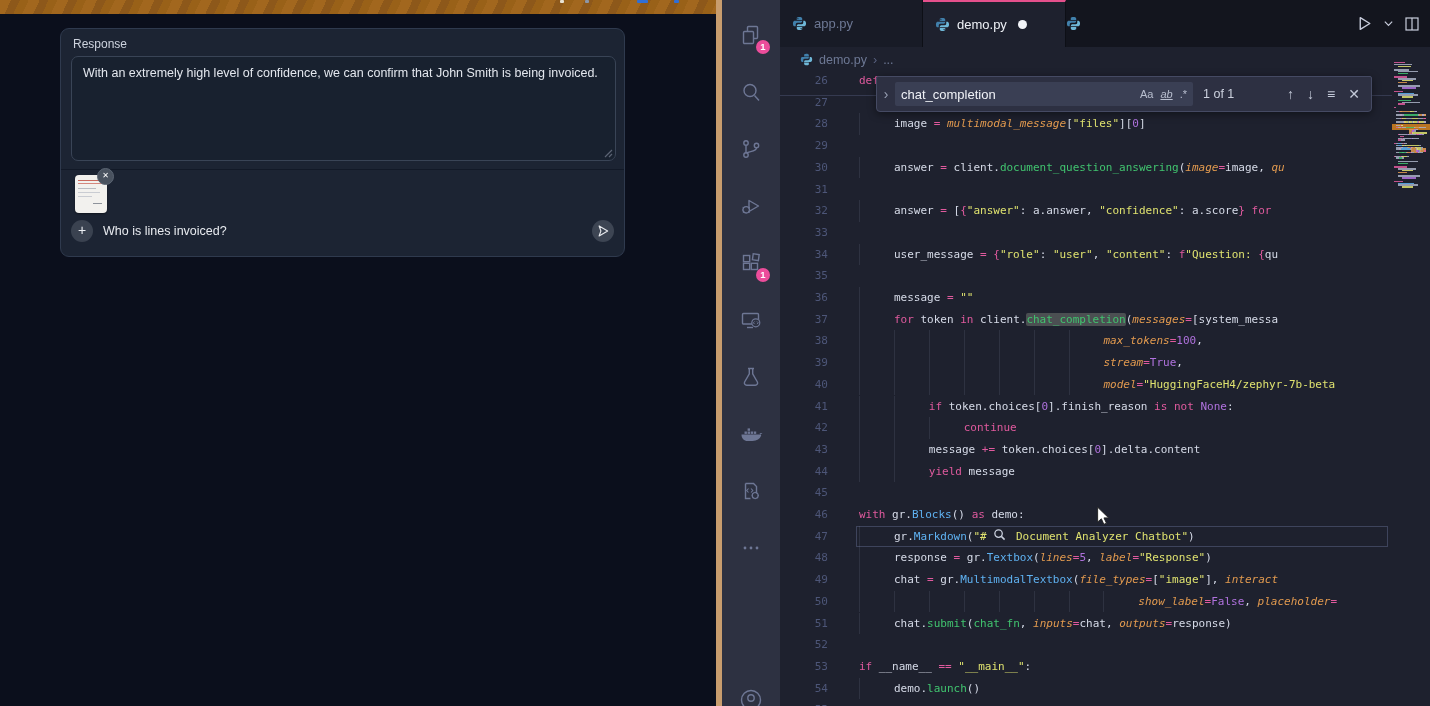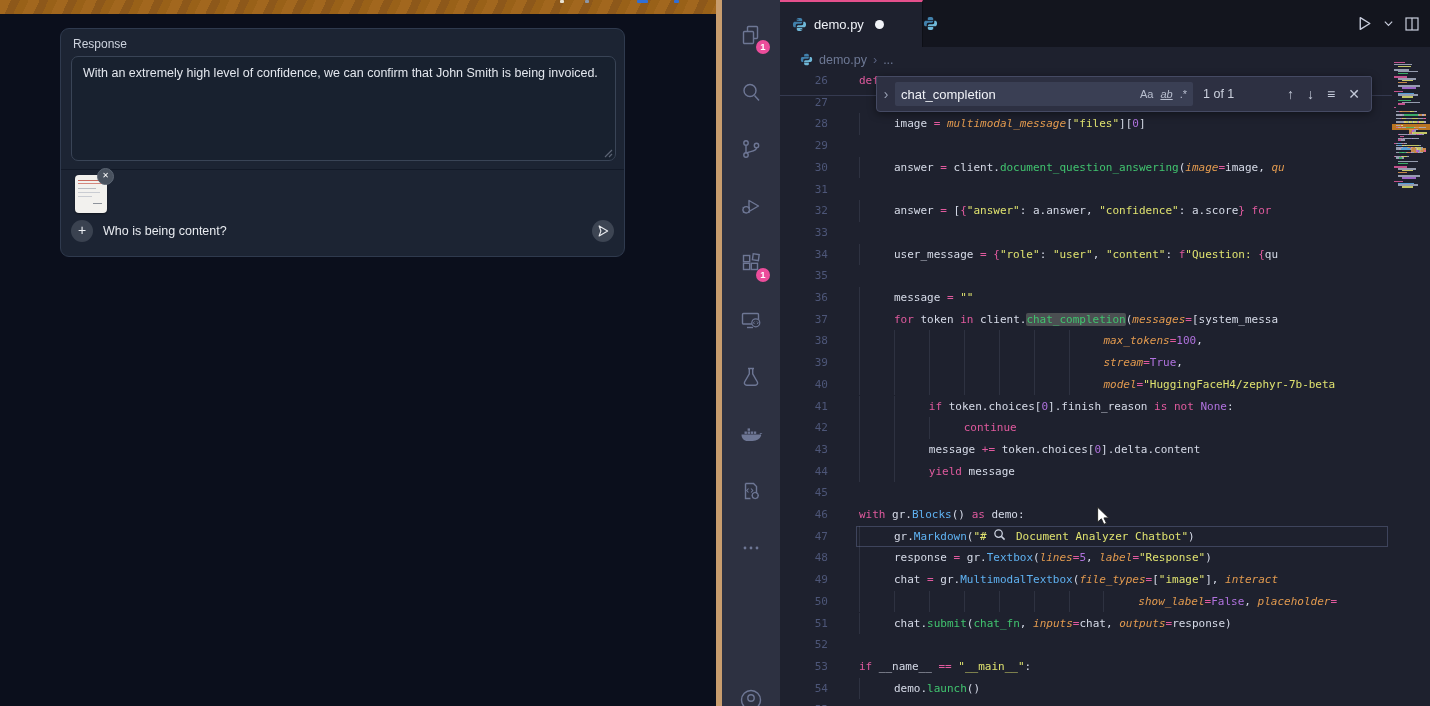--- a/index.html
+++ b/index.html
@@ -121,21 +121,21 @@
       <div class="t-line" style="top:8px;width:26px;background:#d4887e;"></div>
       <div class="t-line" style="top:13px;width:18px;background:#b9bcc2;"></div>
       <div class="t-line" style="top:17px;width:22px;background:#c9ccd2;"></div>
       <div class="t-line" style="top:21px;width:14px;background:#c9ccd2;"></div>
       <div class="t-line" style="top:28px;left:18px;width:9px;background:#8e939b;"></div>
       <div class="thumb-x">✕</div>
     </div>
 
     <div class="plus-btn">+</div>
     <div class="prompt">
-      <span>Who is being content?</span>
+      <span>Who is lines invoiced?</span>
     </div>
     <div class="send-btn">
       <svg width="14" height="14" viewBox="0 0 18 18">
         <path d="M4 15.5 L15 9 L4 2.5 L6.3 9 Z" fill="none" stroke="#e8eaee" stroke-width="1.4" stroke-linejoin="round"></path>
       </svg>
     </div>
   </div>
 </div>
 
 <div id="vscode" class="abs">
@@ -220,20 +220,27 @@
     </div>
     <div class="ab-account">
       <svg width="24" height="24" viewBox="0 0 24 24">
         <circle cx="12" cy="12" r="9.5" fill="none" stroke="#6e7795" stroke-width="1.4"></circle>
         <circle cx="12" cy="10" r="3.2" fill="none" stroke="#6e7795" stroke-width="1.4"></circle>
       </svg>
     </div>
   </div>
 
   <div class="tabbar">
+    <div class="tab" style="width:143px;">
+      <svg width="15" height="15" viewBox="0 0 16 16">
+        <path fill="#4180ab" d="M7.9 1c-3 0-2.8 1.3-2.8 1.3v1.9h5.7v.8H3.1S1 4.7 1 7.9s1.9 3.1 1.9 3.1h1.1V9.1s-.1-1.9 1.9-1.9h3.2s1.8 0 1.8-1.8V2.9S11.2 1 7.9 1zM6.3 2.2a.6.6 0 1 1 0 1.2.6.6 0 0 1 0-1.2z"></path>
+        <path fill="#6fb8d8" d="M8.1 15c3 0 2.8-1.3 2.8-1.3v-1.9H5.2V11h7.7S15 11.3 15 8.1 13.1 5 13.1 5H12v1.9s.1 1.9-1.9 1.9H6.9S5.1 8.8 5.1 10.6v2.5S4.8 15 8.1 15zm1.6-1.2a.6.6 0 1 1 0-1.2.6.6 0 0 1 0 1.2z"></path>
+      </svg>
+      <span>app.py</span>
+    </div>
     <div class="tab active" style="width:143px;">
       <svg width="15" height="15" viewBox="0 0 16 16">
         <path fill="#4180ab" d="M7.9 1c-3 0-2.8 1.3-2.8 1.3v1.9h5.7v.8H3.1S1 4.7 1 7.9s1.9 3.1 1.9 3.1h1.1V9.1s-.1-1.9 1.9-1.9h3.2s1.8 0 1.8-1.8V2.9S11.2 1 7.9 1zM6.3 2.2a.6.6 0 1 1 0 1.2.6.6 0 0 1 0-1.2z"></path>
         <path fill="#6fb8d8" d="M8.1 15c3 0 2.8-1.3 2.8-1.3v-1.9H5.2V11h7.7S15 11.3 15 8.1 13.1 5 13.1 5H12v1.9s.1 1.9-1.9 1.9H6.9S5.1 8.8 5.1 10.6v2.5S4.8 15 8.1 15zm1.6-1.2a.6.6 0 1 1 0-1.2.6.6 0 0 1 0 1.2z"></path>
       </svg>
       <span>demo.py</span>
       <span class="mod-dot"></span>
     </div>
     <div class="tab-partial">
       <svg width="15" height="15" viewBox="0 0 16 16">

